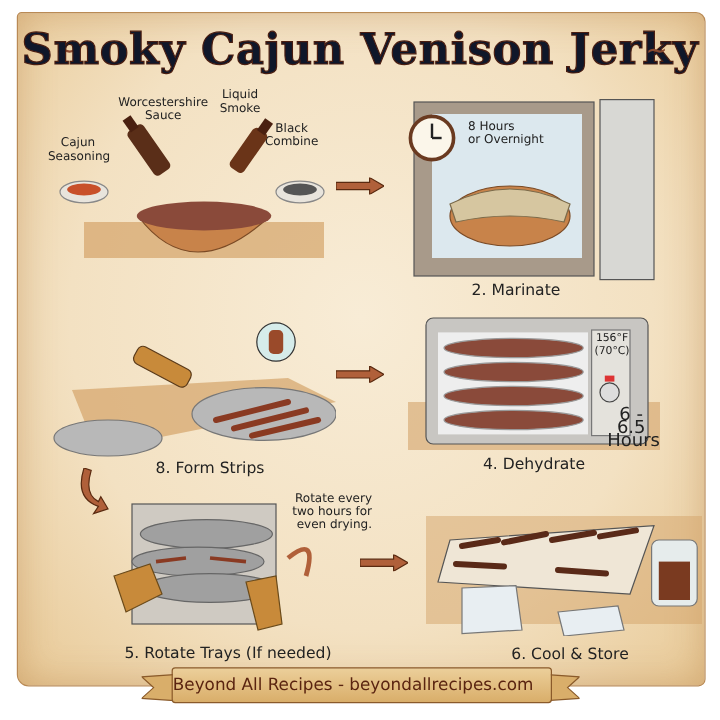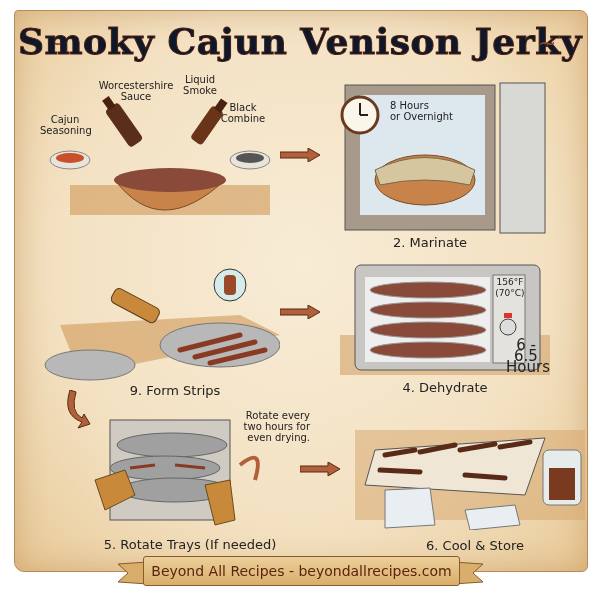--- a/index.html
+++ b/index.html
@@ -10,21 +10,21 @@
   .title{position:absolute;left:0;top:20px;width:600px;text-align:center;
     font-family:"DejaVu Serif",serif;font-weight:bold;font-size:36px;color:#0f172a;
     -webkit-text-stroke:1px #4a1d10;letter-spacing:.5px;}
   .swirl{position:absolute;top:30px;font-size:22px;color:#8a4a30;}
   .cap{position:absolute;font-size:13px;color:#222;text-align:center;font-family:"DejaVu Sans",sans-serif;}
   .lbl{position:absolute;font-size:10px;line-height:11px;color:#222;text-align:center;}
   .panel{position:absolute;}
   .arrow{position:absolute;width:40px;height:14px;}
   .banner{position:absolute;left:143px;top:556px;width:315px;height:28px;
     background:linear-gradient(#eccf9a,#d9ae6a);border:1px solid #8a5a2a;border-radius:3px;
-    text-align:center;line-height:28px;font-size:14px;color:#5a2410;}
+    line-height:28px;font-size:14px;color:#5a2410;}
 </style>
 </head>
 <body>
 
 <div class="parchment"></div>
 
 <span class="swirl" style="left:46px">~</span>
 <div class="title">Smoky Cajun Venison Jerky</div>
 <span class="swirl" style="left:538px">~</span>
 
@@ -85,21 +85,21 @@
         <line x1="155" y1="92" x2="215" y2="77"></line>
         <line x1="170" y1="98" x2="225" y2="85"></line>
     </g>
     <g transform="rotate(28 90 40)">
         <rect x="70" y="30" width="50" height="16" rx="5" fill="#c88a3a" stroke="#5a3a1a"></rect>
       </g>
     <circle cx="190" cy="20" r="16" fill="#d6ecea" stroke="#333"></circle>
     <rect x="184" y="10" width="12" height="20" rx="4" fill="#9a4a2a"></rect>
     <ellipse cx="50" cy="100" rx="45" ry="15" fill="#b8b8b8" stroke="#777"></ellipse>
   </svg>
-  <div class="cap" style="left:50px;top:118px;width:170px">9. Form Strips</div>
+  <div class="cap" style="left:50px;top:118px;width:170px">8. Form Strips</div>
 </div>
 
 <svg class="arrow" style="left:280px;top:305px" viewBox="0 0 40 14">
     <path d="M0 4 H28 V0 L40 7 L28 14 V10 H0 Z" fill="#b0603a" stroke="#5a2a10"></path>
   </svg>
 
 <div class="panel" style="left:340px;top:255px;width:220px;height:150px;">
   <svg width="220" height="130" style="position:absolute;left:0;top:0">
     <rect x="0" y="80" width="210" height="40" fill="#d4a46a" opacity=".6"></rect>
     <rect x="15" y="10" width="185" height="105" rx="6" fill="#c8c6c2" stroke="#555"></rect>

